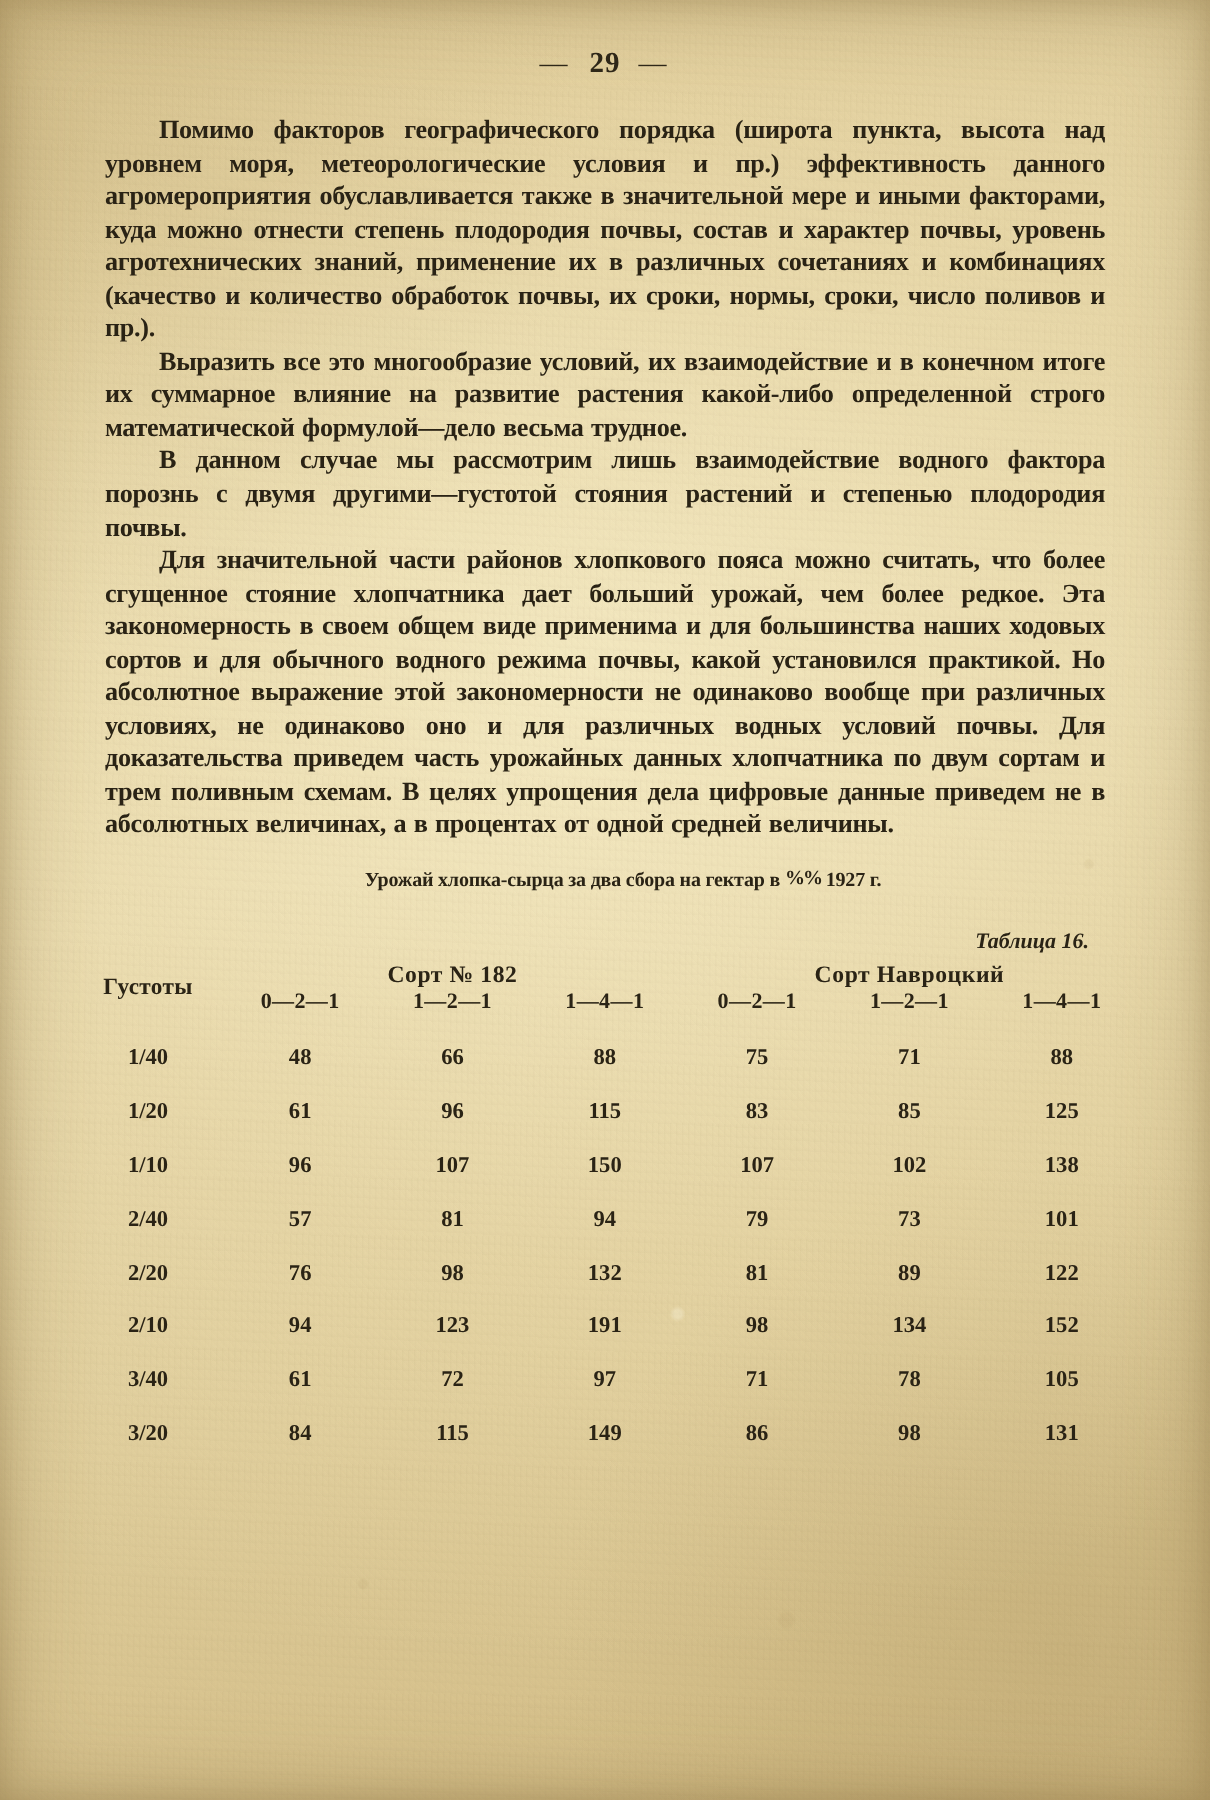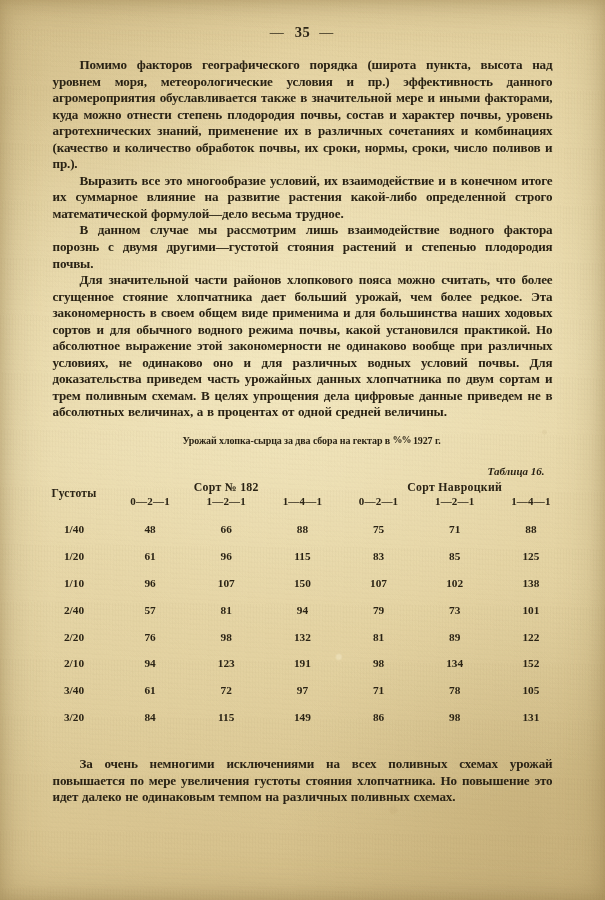--- a/index.html
+++ b/index.html
@@ -205,21 +205,21 @@
 <body>
 
 <div id="page">
   <div id="grain"></div>
   <div id="spots"></div>
   <div id="vignette"></div>
 
   <div id="content">
 
     <div class="pagenum-row">
-      <span class="dash">—</span><span class="pagenum">35</span><span class="dash">—</span>
+      <span class="dash">—</span><span class="pagenum">29</span><span class="dash">—</span>
     </div>
 
     <div class="body-text">
       <p>Помимо факторов географического порядка (широта пункта, высота над уровнем моря, метеорологические условия и пр.) эффективность данного агромероприятия обуславливается также в значительной мере и иными факторами, куда можно отнести степень плодородия почвы, состав и характер почвы, уровень агротехнических знаний, применение их в различных сочетаниях и комбинациях (качество и количество обработок почвы, их сроки, нормы, сроки, число поливов и пр.).</p>
       <p>Выразить все это многообразие условий, их взаимодействие и в конечном итоге их суммарное влияние на развитие растения какой-либо определенной строго математической формулой—дело весьма трудное.</p>
       <p>В данном случае мы рассмотрим лишь взаимодействие водного фактора порознь с двумя другими—густотой стояния растений и степенью плодородия почвы.</p>
       <p>Для значительной части районов хлопкового пояса можно считать, что более сгущенное стояние хлопчатника дает больший урожай, чем более редкое. Эта закономерность в своем общем виде применима и для большинства наших ходовых сортов и для обычного водного режима почвы, какой установился практикой. Но абсолютное выражение этой закономерности не одинаково вообще при различных условиях, не одинаково оно и для различных водных условий почвы. Для доказательства приведем часть урожайных данных хлопчатника по двум сортам и трем поливным схемам. В целях упрощения дела цифровые данные приведем не в абсолютных величинах, а в процентах от одной средней величины.</p>
     </div>
 
     <div class="caption-wrap">
@@ -338,18 +338,15 @@
             <td class="rule-bottom vline"></td>
             <td class="rule-bottom vline"></td>
             <td class="rule-bottom vline"></td>
             <td class="rule-bottom vline"></td>
             <td class="rule-bottom vline"></td>
           </tr>
         </tbody>
       </table>
     </div>
 
-    <div class="after-table">
-      <p class="last-para">За очень немногими исключениями на всех поливных схемах урожай повышается по мере увеличения густоты стояния хлопчатника. Но повышение это идет далеко не одинаковым темпом на различных поливных схемах.</p>
-    </div>
 
   </div>
 </div>
 
 </body></html>

